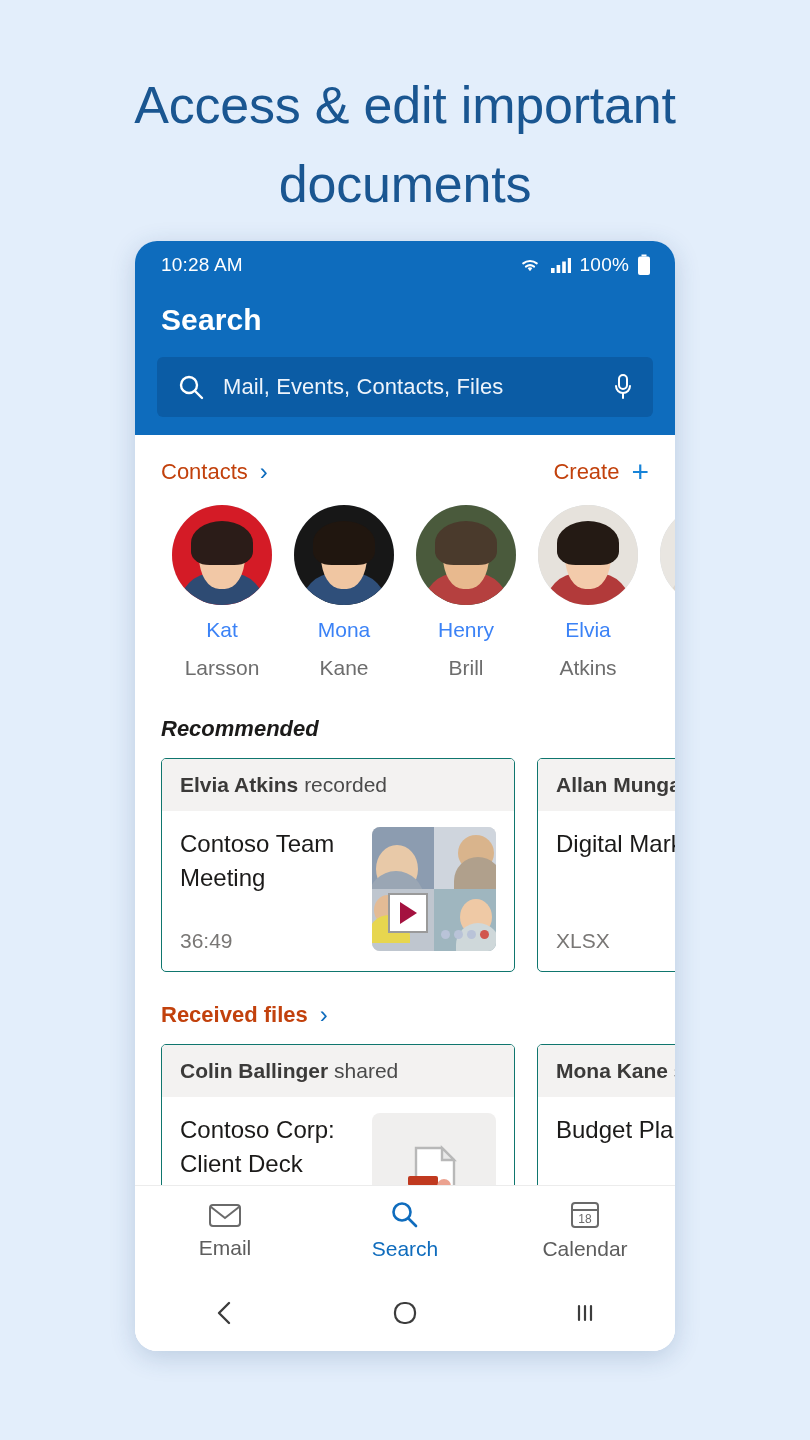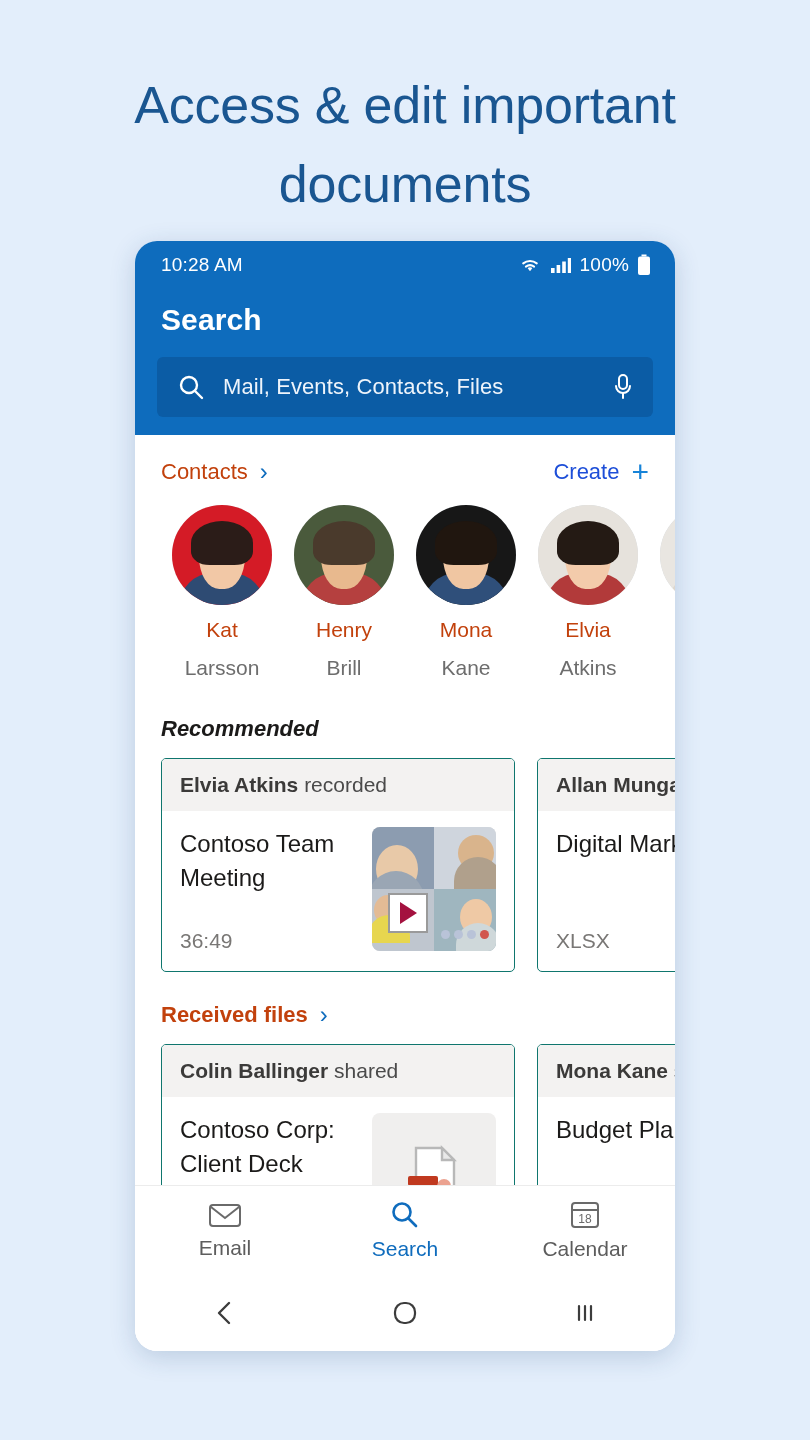--- a/index.html
+++ b/index.html
@@ -97,21 +97,21 @@
     display: flex;
     align-items: center;
     justify-content: space-between;
     padding: 22px 26px 0 26px;
   }
   .section-left { display: flex; align-items: center; gap: 12px; }
   .section-title { font-size: 22px; color: #c2410c; }
   .section-title.bold { font-weight: bold; }
   .chev { color: #0f6cbd; font-size: 24px; font-weight: 500; line-height: 1; }
   .create { display: flex; align-items: center; gap: 12px; }
-  .create-label { font-size: 22px; color: #1d4ed8; }
+  .create-label { font-size: 22px; color: #c2410c; }
   .plus { color: #1683d8; font-size: 30px; line-height: 1; font-weight: 400; }
 
   
   .contacts-row {
     display: flex;
     gap: 0;
     padding: 18px 0 0 26px;
     overflow: hidden;
   }
   .contact { width: 122px; flex: 0 0 122px; text-align: center; }
@@ -119,21 +119,21 @@
     width: 100px; height: 100px;
     border-radius: 50%;
     margin: 0 auto;
     overflow: hidden;
     position: relative;
     background: #cfd6dd;
   }
   .contact-name {
     margin-top: 12px;
     font-size: 21px;
-    color: #c2410c;
+    color: #3b82f6;
     line-height: 1.25;
   }
   .contact-last { color: #6d6d6d; }
 
   
   .av-bg { position: absolute; inset: 0; }
   .av-face {
     position: absolute;
     width: 46px; height: 54px;
     left: 50%; bottom: 16px;
@@ -374,38 +374,38 @@
             <span class="av-body" style="background:#2e4b73"></span>
             <span class="av-face" style="background:#f2c8a6"></span>
             <span class="av-hair" style="background:#2b1c18"></span>
           </div>
           <div class="contact-name">Kat</div>
           <div class="contact-name contact-last">Larsson</div>
         </div>
 
         <div class="contact">
           <div class="avatar">
+            <span class="av-bg" style="background:#171717"></span>
+            <span class="av-body" style="background:#2f4f7a"></span>
+            <span class="av-face" style="background:#f0c6a2"></span>
+            <span class="av-hair" style="background:#20160f"></span>
+          </div>
+          <div class="contact-name">Mona</div>
+          <div class="contact-name contact-last">Kane</div>
+        </div>
+
+        <div class="contact">
+          <div class="avatar">
             <span class="av-bg" style="background:#4a5a3c"></span>
             <span class="av-body" style="background:#b5403f"></span>
             <span class="av-face" style="background:#e8b98e"></span>
             <span class="av-hair" style="background:#4a3a2c"></span>
           </div>
           <div class="contact-name">Henry</div>
           <div class="contact-name contact-last">Brill</div>
-        </div>
-
-        <div class="contact">
-          <div class="avatar">
-            <span class="av-bg" style="background:#171717"></span>
-            <span class="av-body" style="background:#2f4f7a"></span>
-            <span class="av-face" style="background:#f0c6a2"></span>
-            <span class="av-hair" style="background:#20160f"></span>
-          </div>
-          <div class="contact-name">Mona</div>
-          <div class="contact-name contact-last">Kane</div>
         </div>
 
         <div class="contact">
           <div class="avatar">
             <span class="av-bg" style="background:#e6e2dc"></span>
             <span class="av-body" style="background:#b23a3a"></span>
             <span class="av-face" style="background:#f3cbab"></span>
             <span class="av-hair" style="background:#241a14"></span>
           </div>
           <div class="contact-name">Elvia</div>

